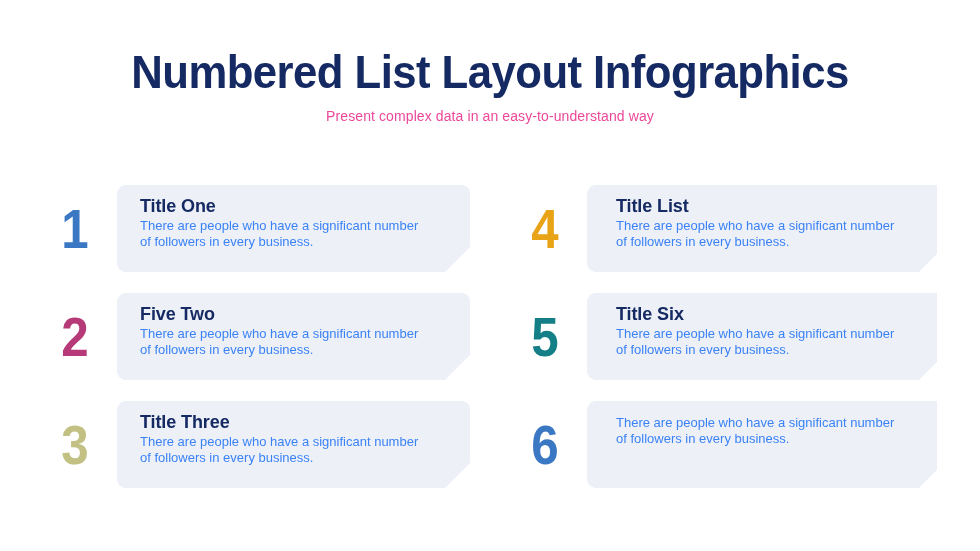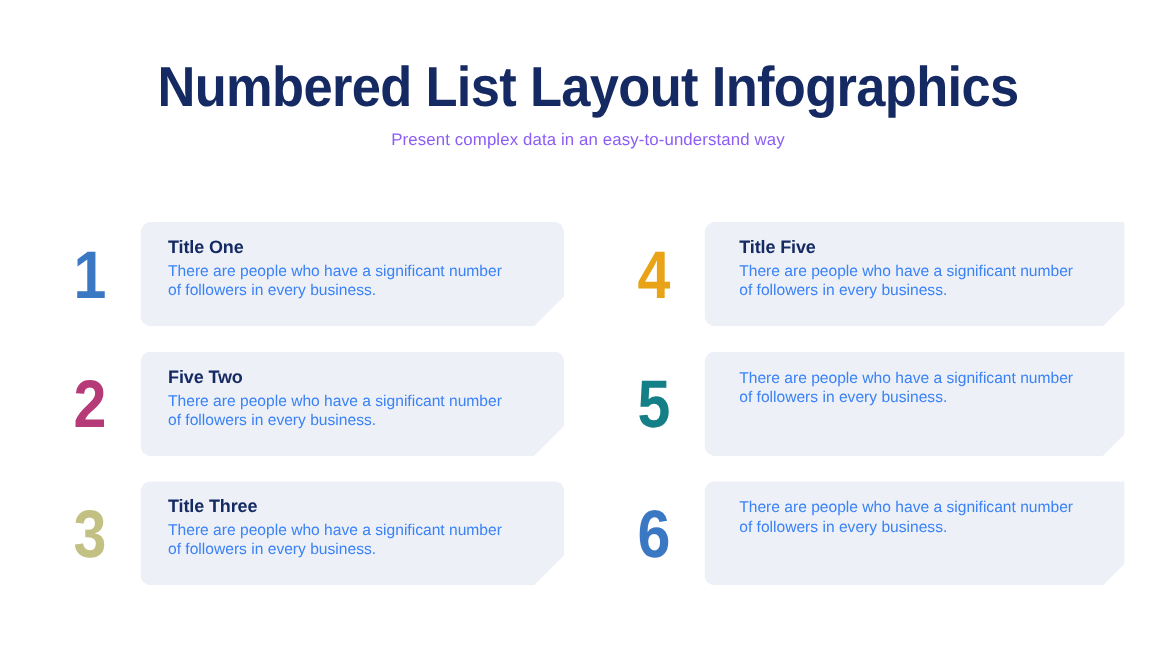--- a/index.html
+++ b/index.html
@@ -37,21 +37,21 @@
     transform: scaleX(0.93);
     transform-origin: center center;
     white-space: nowrap;
   }
   .slide-subtitle {
     margin: 9px 0 0 0;
     font-family: "Liberation Sans", sans-serif;
     font-size: 14px;
     line-height: 18px;
     font-weight: 400;
-    color: #8b5cf6;
+    color: #ec4899;
     letter-spacing: 0.1px;
     white-space: nowrap;
   }
 
   
   .grid {
     position: absolute;
     top: 185px;
     left: 0;
     width: 980px;
@@ -120,21 +120,21 @@
 
   .item-text {
     position: absolute;
     left: 100px;
     top: 12px;
     width: 330px;
   }
   .item-title {
     margin: 0;
     font-family: "Liberation Sans", sans-serif;
-    font-size: 15px;
+    font-size: 18px;
     line-height: 19px;
     font-weight: 700;
     color: #152a63;
     letter-spacing: -0.1px;
   }
   .item-desc {
     margin: 2px 0 0 0;
     font-family: "Liberation Sans", sans-serif;
     font-size: 13px;
     line-height: 16px;
@@ -202,29 +202,30 @@
       </div>
 
     </div>
 
     <div class="column right">
 
       <div class="item row0">
         <div class="item-number" style="color: rgb(232, 163, 23);">4</div>
         <div class="item-card"></div>
         <div class="item-text">
-          <div class="item-title">Title Five</div>
+          <div class="item-title">Title List</div>
           <div class="item-desc">There are people who have a significant number of followers in every business.</div>
         </div>
       </div>
 
       <div class="item row1">
         <div class="item-number" style="color: rgb(20, 127, 134);">5</div>
         <div class="item-card"></div>
         <div class="item-text">
+          <div class="item-title">Title Six</div>
           <div class="item-desc">There are people who have a significant number of followers in every business.</div>
         </div>
       </div>
 
       <div class="item row2">
         <div class="item-number" style="color: rgb(59, 120, 195);">6</div>
         <div class="item-card"></div>
         <div class="item-text">
           <div class="item-desc">There are people who have a significant number of followers in every business.</div>
         </div>

